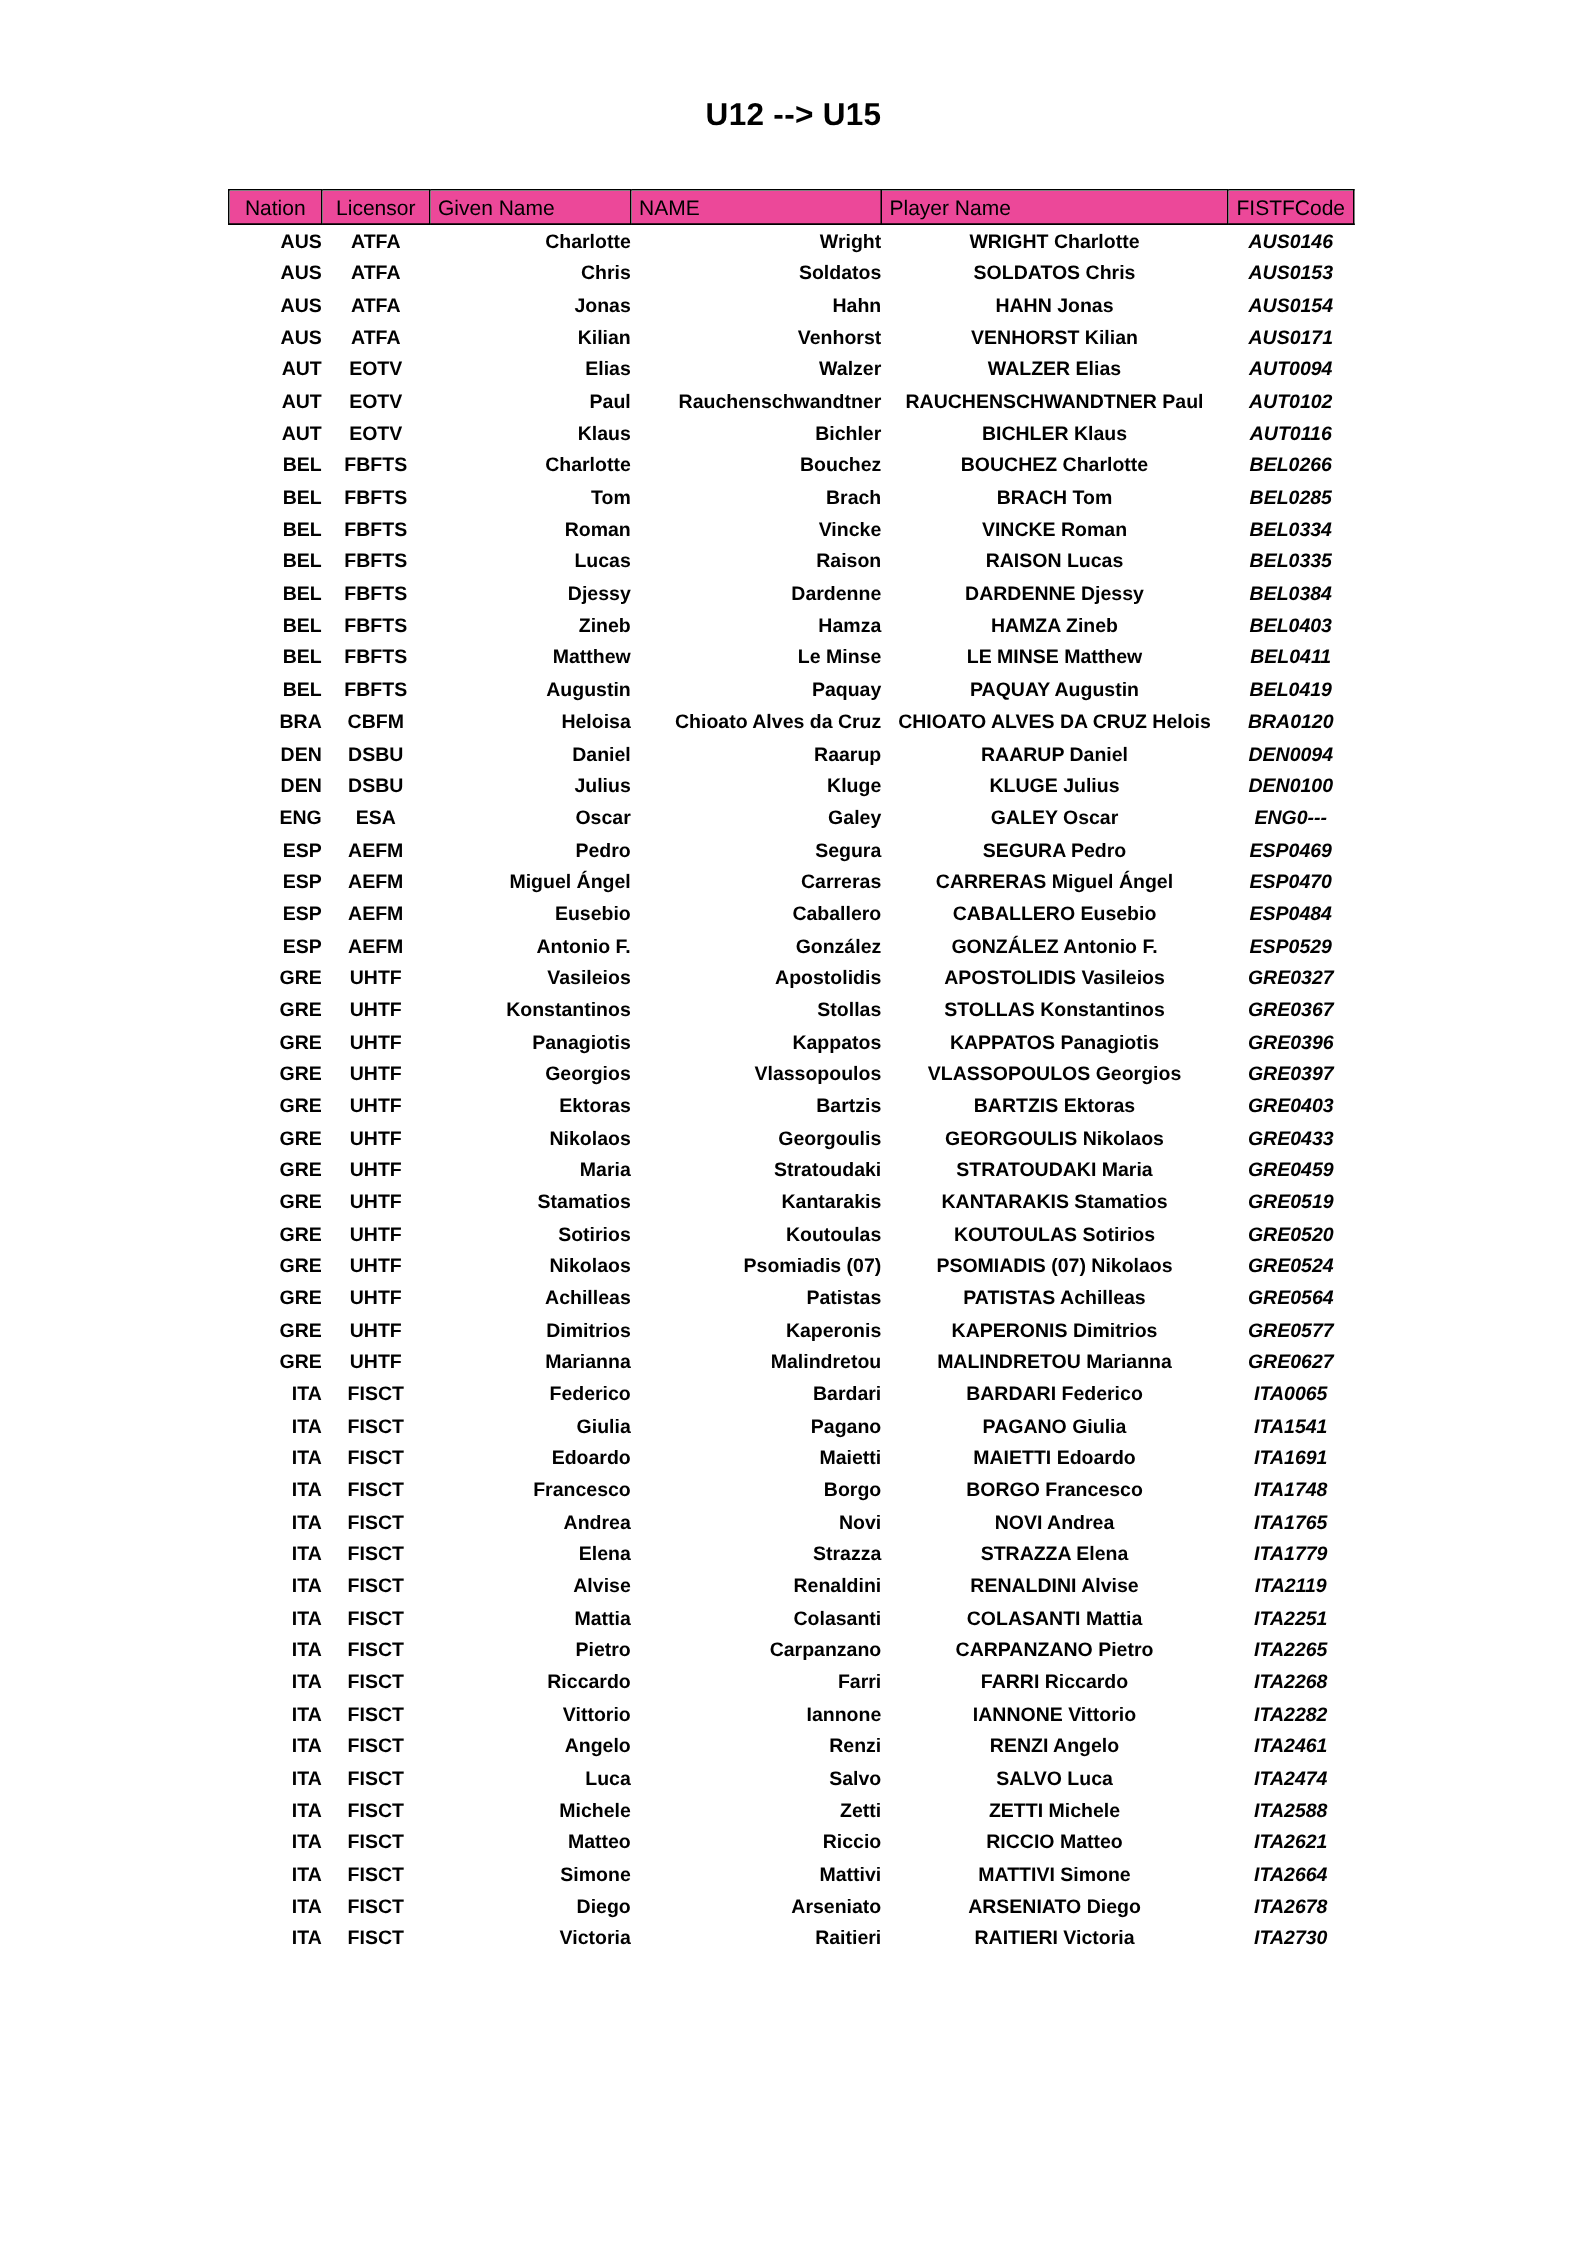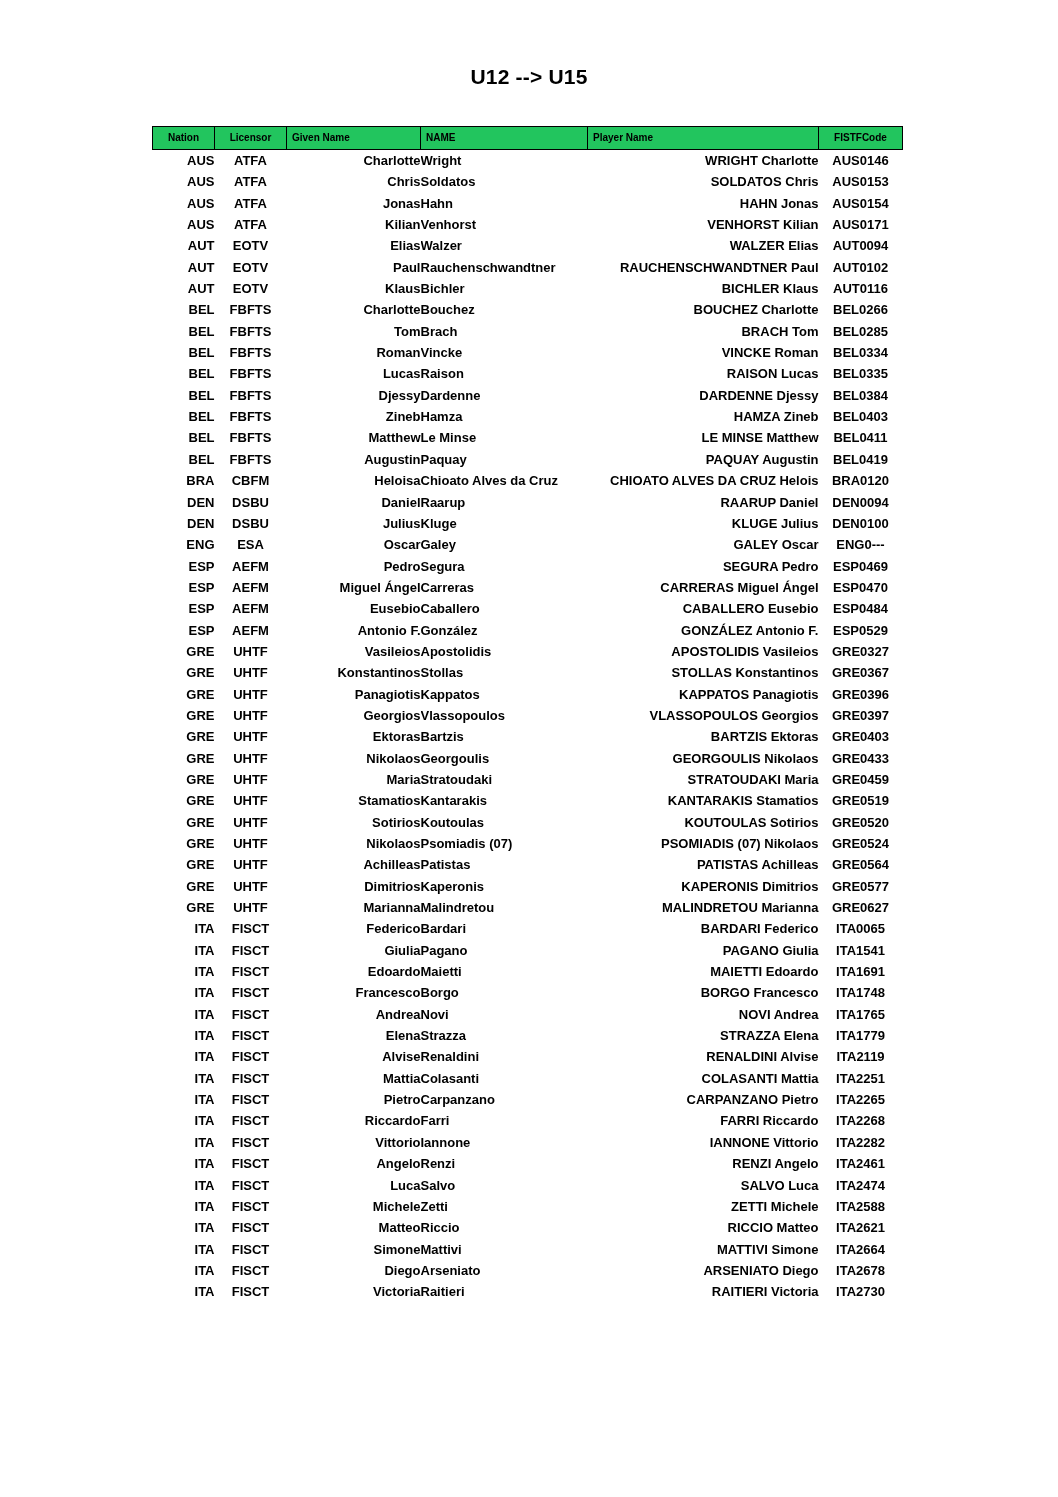--- a/index.html
+++ b/index.html
@@ -37,24 +37,24 @@
     left: 152px;
     top: 126px;
     width: 750px;
   }
   table.roster {
     border-collapse: collapse;
     width: 750px;
     table-layout: fixed;
   }
   table.roster thead th {
-    background: #22c55e;
+    background: #ec4899;
     border: 1.4px solid #000000;
-    font-size: 10px;
-    font-weight: bold;
+    font-size: 14px;
+    font-weight: normal;
     height: 22px;
     padding: 0 0 0 5px;
     text-align: left;
     vertical-align: middle;
     white-space: nowrap;
     overflow: hidden;
     line-height: 16px;
   }
   table.roster thead th.ctr {
     text-align: center;
@@ -68,23 +68,23 @@
     line-height: 21.35px;
     padding: 0;
     vertical-align: middle;
     white-space: nowrap;
     overflow: hidden;
     text-overflow: clip;
   }
   td.c-nation  { text-align: right; }
   td.c-licensor{ text-align: center; }
   td.c-given   { padding-left: 5px; text-align: right; }
-  td.c-name    { padding-left: 5px; text-align: left; }
-  td.c-player  { padding-left: 5px; text-align: right; }
-  td.c-code    { text-align: center; }
+  td.c-name    { padding-left: 5px; text-align: right; }
+  td.c-player  { padding-left: 5px; text-align: center; }
+  td.c-code    { text-align: center; font-style: italic; }
 
   col.w-nation   { width: 62px; }
   col.w-licensor { width: 72px; }
   col.w-given    { width: 134px; }
   col.w-name     { width: 167px; }
   col.w-player   { width: 231px; }
   col.w-code     { width: 84px; }
 </style>
 </head>
 <body>

